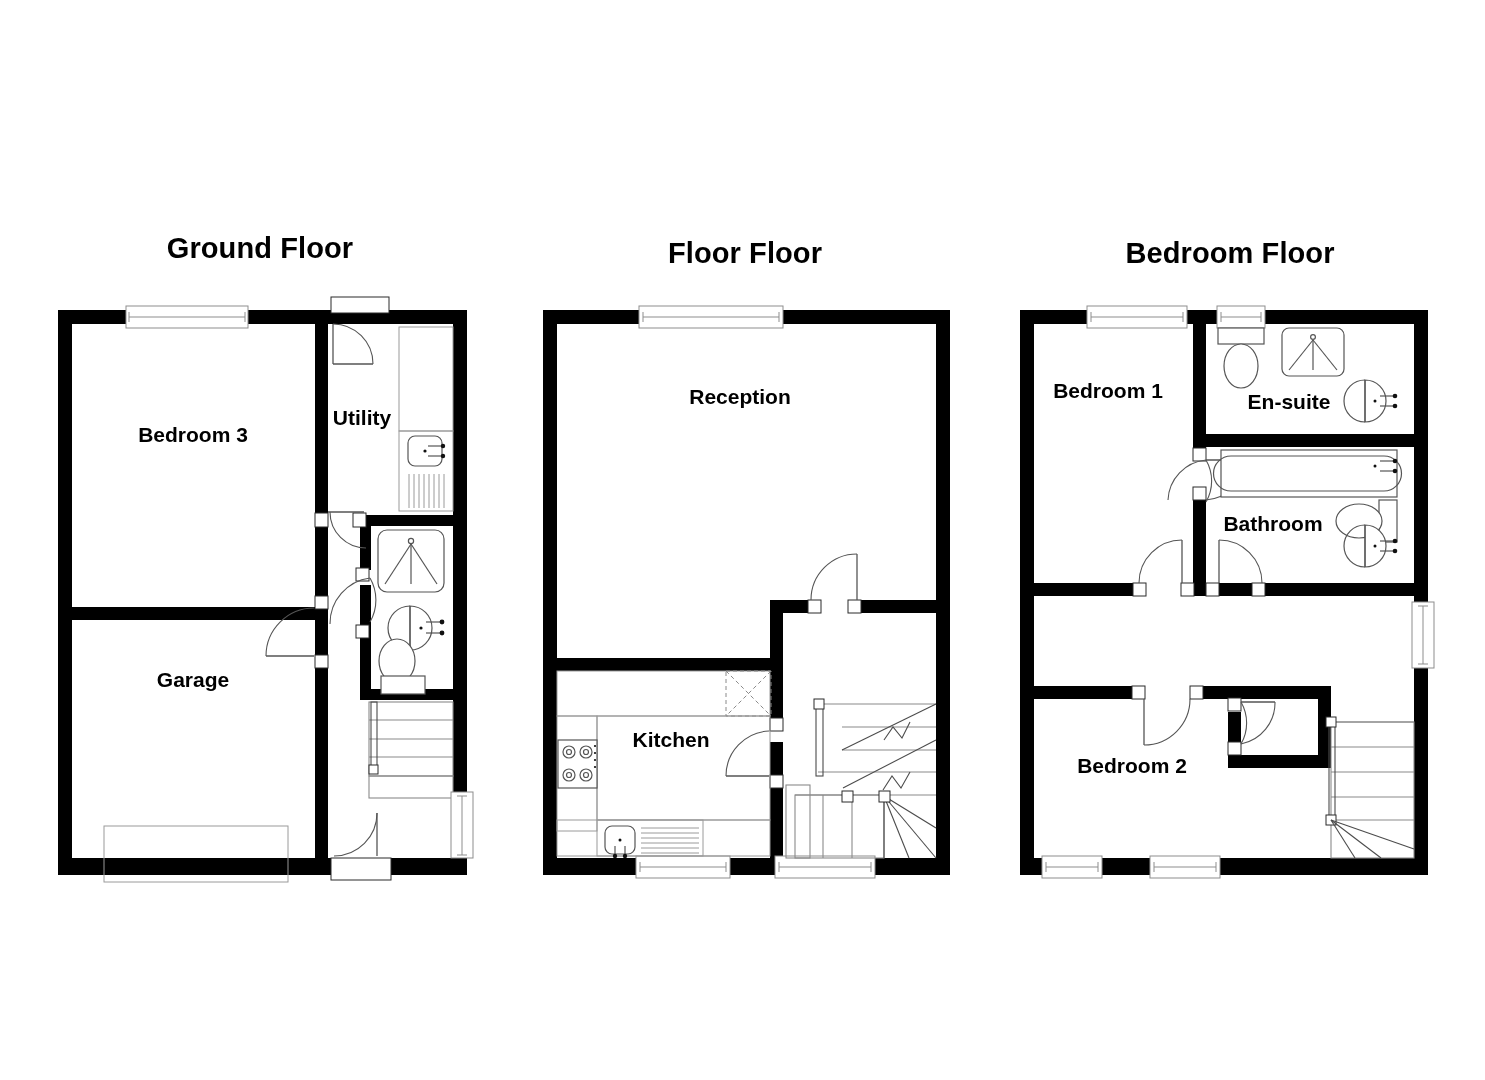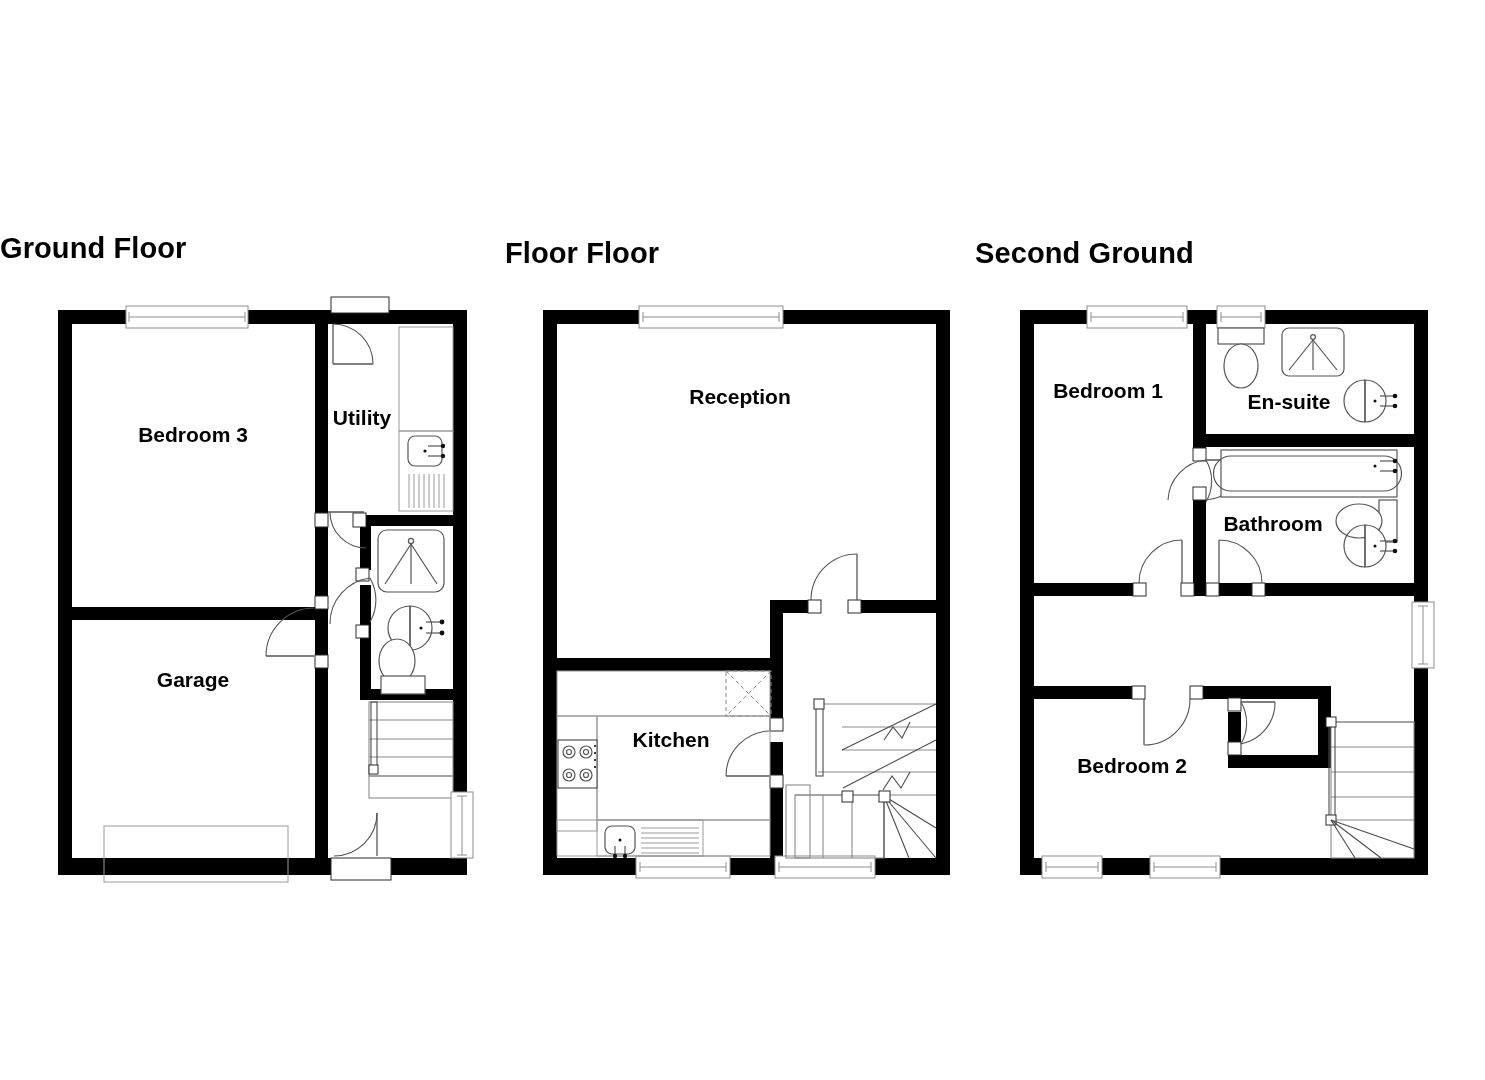--- a/index.html
+++ b/index.html
@@ -26,20 +26,21 @@
     height: 1080px;
   }
   #block-ground { left: 0px;   width: 520px; }
   #block-first  { left: 505px; width: 480px; }
   #block-second { left: 975px; width: 510px; }
 
   .floor-title {
     position: absolute;
     top: 232px;
     width: 100%;
+    text-align: center;
     font-size: 29px;
     font-weight: bold;
     color: #000000;
     letter-spacing: 0.1px;
     font-family: "Liberation Sans", sans-serif;
   }
   #block-ground .floor-title { top: 232px; }
   #block-first  .floor-title { top: 237px; }
   #block-second .floor-title { top: 237px; }
 
@@ -358,21 +359,21 @@
         <rect class="jamb" x="374" y="791" width="11" height="11"></rect>
         <rect class="jamb" x="337" y="791" width="11" height="11"></rect>
       </g>
 
       <text class="room-label" x="235" y="398">Reception</text>
       <text class="room-label" x="166" y="741">Kitchen</text>
     </svg>
   </div>
 
   <div class="floor-block" id="block-second">
-    <div class="floor-title">Second Ground</div>
+    <div class="floor-title">Bedroom Floor</div>
 
     <svg class="plan-svg" viewBox="0 0 510 1080">
 
       <g>
         <rect class="wall" x="45" y="310" width="408" height="14"></rect>
         <rect class="wall" x="45" y="858" width="408" height="17"></rect>
         <rect class="wall" x="45" y="310" width="14" height="565"></rect>
         <rect class="wall" x="439" y="310" width="14" height="565"></rect>
       </g>
 

